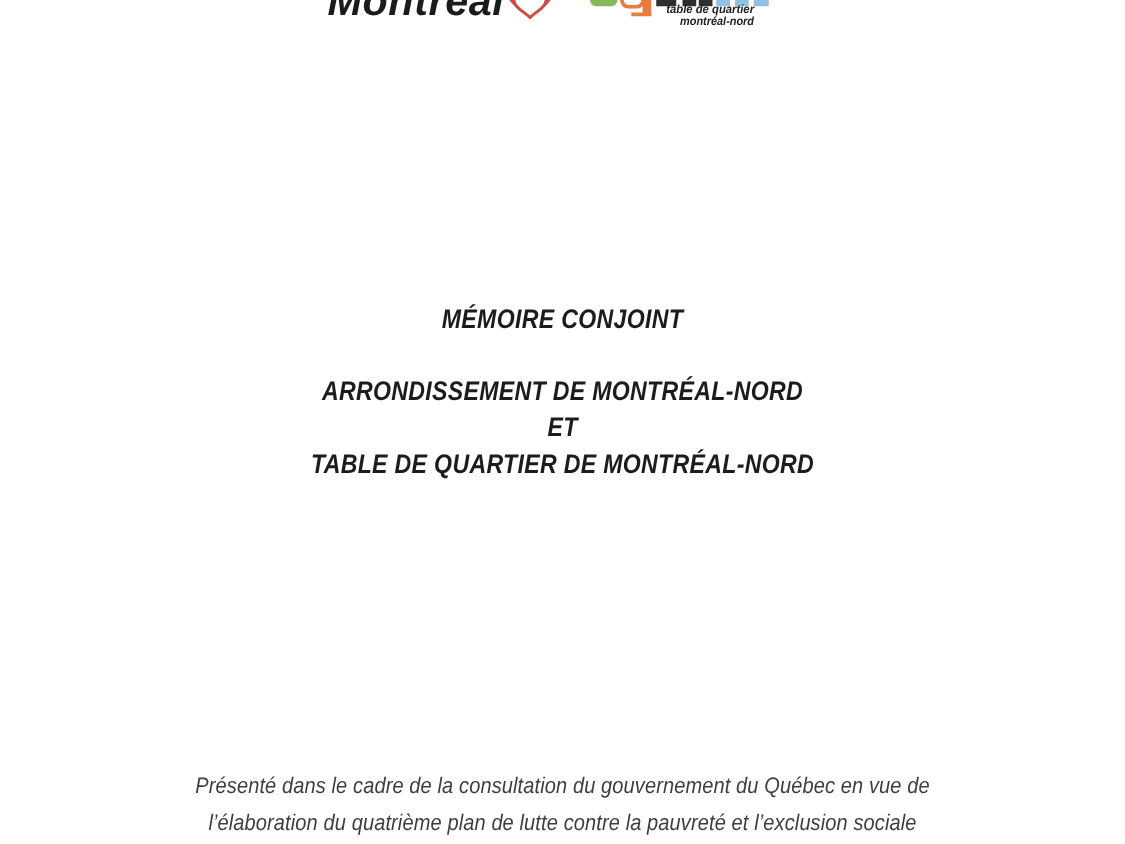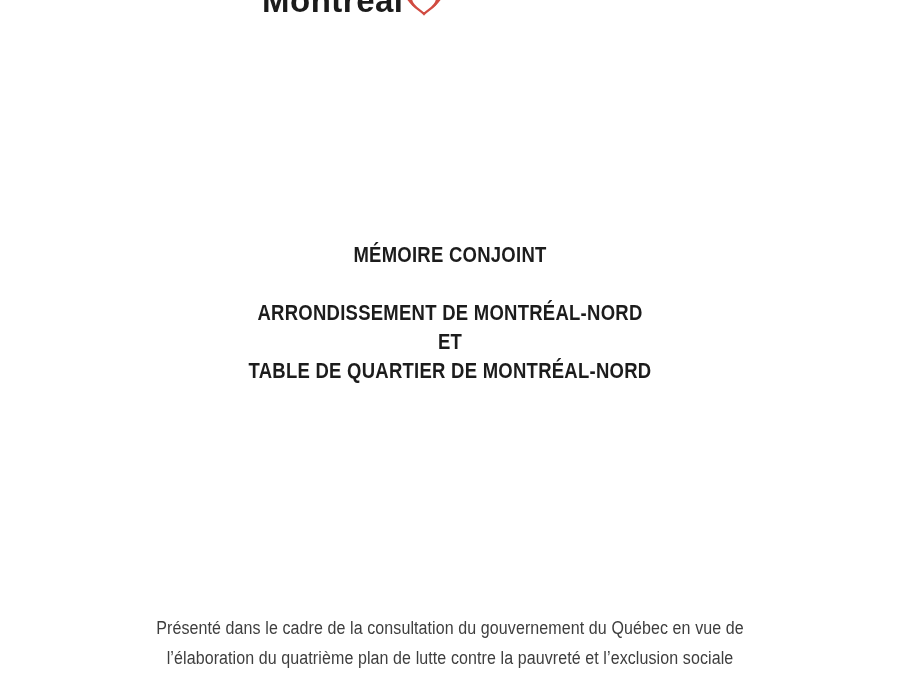--- a/index.html
+++ b/index.html
@@ -3,21 +3,21 @@
 <meta charset="utf-8">
 <style>
   html, body { margin: 0; padding: 0; }
   body {
     width: 900px; height: 675px;
     background: #ffffff;
     overflow: hidden;
     position: relative;
     font-family: "Liberation Sans", sans-serif;
   }
-  .page { position: absolute; left: 0; top: 0; width: 900px; height: 675px; background: #ffffff; }
+  .page { position: absolute; left: 0; top: 0; width: 900px; height: 675px; background: #ffffff; font-style: italic; }
 
   
   .mtl-wordmark {
     position: absolute; left: 262px; top: -16px;
     font-size: 33px; line-height: 34px; font-weight: bold;
     color: #1b1b1b; letter-spacing: 0.5px; white-space: nowrap;
   }
   .rosette-wrap { position: absolute; left: 402px; top: -28px; width: 44px; height: 44px; }
 
   .tqmn-logo { position: absolute; left: 472px; top: 0; width: 150px; height: 24px; }
@@ -77,20 +77,34 @@
       <defs>
         <path id="heartPetal" d="M22 42 C17 37 9 34 9 27 C9 22 13 19 16.5 19 C19.3 19 21.5 20.8 22 23 C22.5 20.8 24.7 19 27.5 19 C31 19 35 22 35 27 C35 34 27 37 22 42 Z" fill="#ffffff" stroke="#d14b41" stroke-width="2.3"></path>
       </defs>
       <use href="#heartPetal" transform="rotate(180 22 22)"></use>
       <use href="#heartPetal" transform="rotate(270 22 22)"></use>
       <use href="#heartPetal" transform="rotate(90 22 22)"></use>
       <use href="#heartPetal"></use>
     </svg>
   </div>
 
+  <div class="tqmn-logo">
+    <div class="frag frag-green"></div>
+    <div class="frag frag-bowl"></div>
+    <div class="frag frag-stem"></div>
+    <div class="frag frag-foot"></div>
+    <div class="frag frag-dark-n"></div>
+    <div class="frag frag-d1"></div>
+    <div class="frag frag-d2"></div>
+    <div class="frag frag-b1"></div>
+    <div class="frag frag-b2"></div>
+    <div class="frag frag-b3"></div>
+    <div class="tqmn-line1">table de quartier</div>
+    <div class="tqmn-line2">montréal-nord</div>
+  </div>
 
   <div class="title-block">
     <div>MÉMOIRE CONJOINT</div>
     <div class="title-spacer"></div>
     <div>ARRONDISSEMENT DE MONTRÉAL-NORD</div>
     <div>ET</div>
     <div>TABLE DE QUARTIER DE MONTRÉAL-NORD</div>
   </div>
 
   <div class="subtitle-block">

